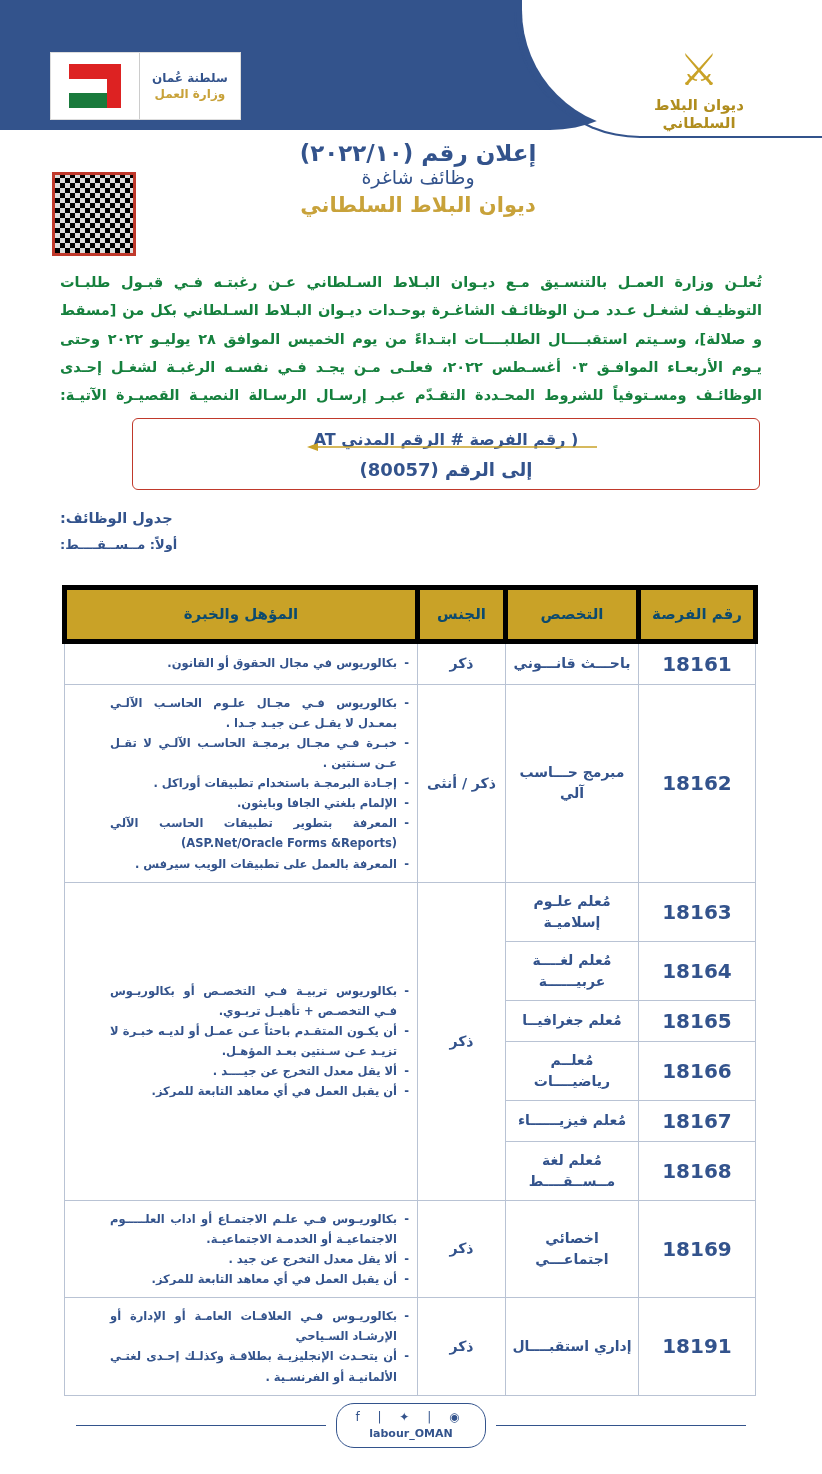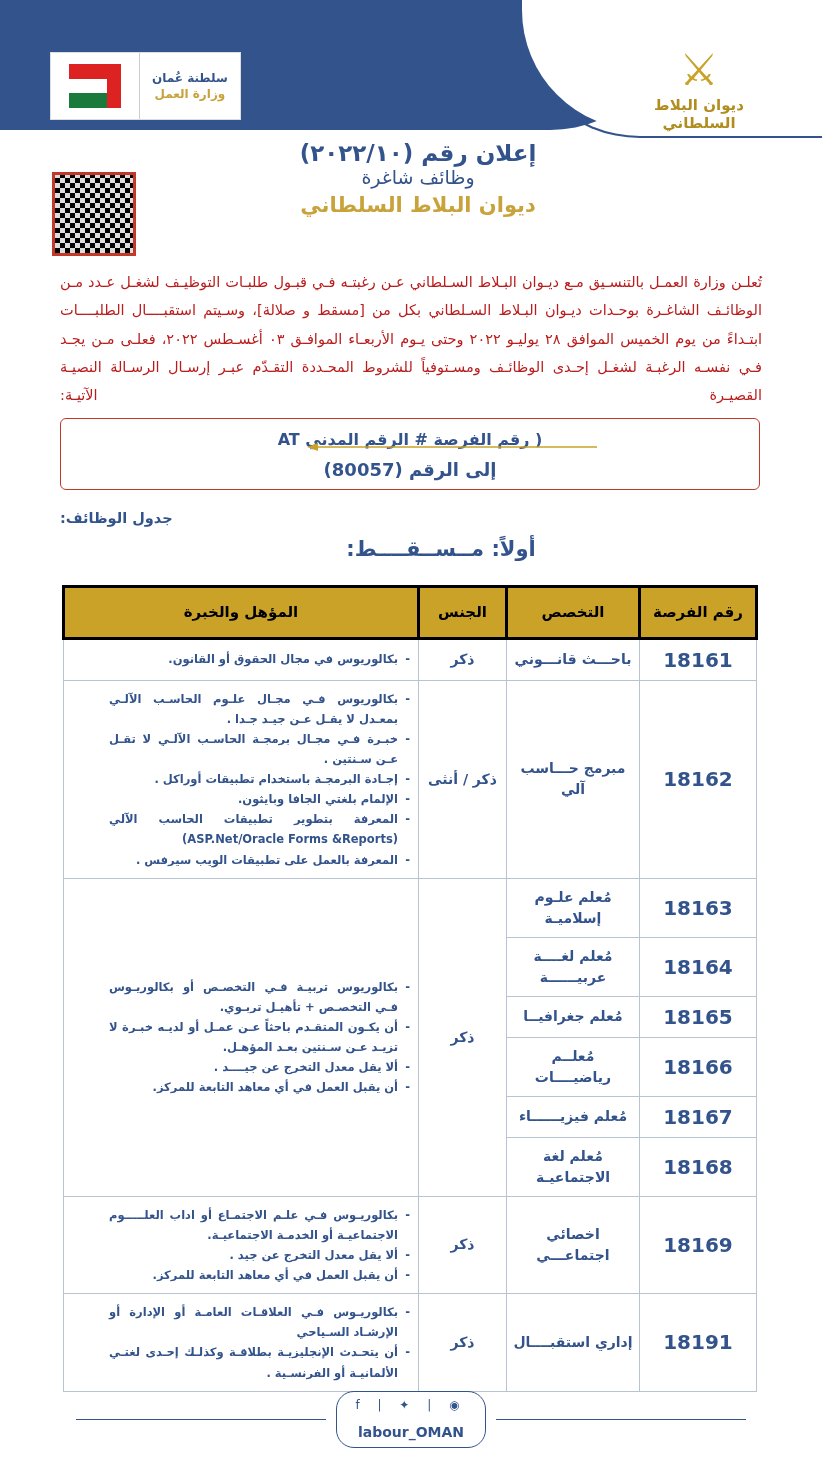--- a/index.html
+++ b/index.html
@@ -181,32 +181,32 @@
   }
 
   
   .intro {
     position: absolute;
     top: 268px;
     right: 60px;
     width: 702px;
     font-size: 14.5px;
     line-height: 1.95;
-    color: #b91c1c;
-    font-weight: normal;
+    color: #15803d;
+    font-weight: bold;
     text-align: justify;
     text-align-last: justify;
   }
 
   
   .sms-box {
     position: absolute;
     top: 418px;
     right: 62px;
-    width: 700px;
+    width: 628px;
     height: 72px;
     border: 1.5px solid #c0392b;
     border-radius: 6px;
     text-align: center;
     padding-top: 11px;
   }
   .sms-line1 {
     font-size: 16px;
     font-weight: bold;
     color: #33538c;
@@ -236,44 +236,44 @@
     text-align: left;
     font-size: 14.5px;
     color: #33538c;
     font-weight: bold;
   }
   .tbl-first {
     position: absolute;
     top: 537px;
     right: 0;
     width: 762px;
-    text-align: center;
-    font-size: 21px;
+    text-align: left;
+    font-size: 13px;
     color: #33538c;
     font-weight: bold;
     letter-spacing: 2px;
     margin-left: 8px;
   }
 
   
   table.jobs {
     position: absolute;
     top: 585px;
     right: 64px;
     width: 696px;
     border-collapse: collapse;
     table-layout: fixed;
   }
   table.jobs th {
     background: #c9a227;
-    color: #000000;
+    color: #0c4a6e;
     font-size: 15px;
     font-weight: bold;
     padding: 13px 4px;
-    border: 3px solid #000000;
+    border: 5px solid #000000;
   }
   table.jobs td {
     border: 1px solid #b9c3d4;
     vertical-align: middle;
     padding: 8px 6px;
   }
   .c-opp {
     width: 117px;
     text-align: center;
     font-size: 20px;
@@ -343,22 +343,22 @@
     margin: 0 10px;
     min-width: 118px;
   }
   .foot-icons {
     font-size: 12px;
     color: #33538c;
     letter-spacing: 7px;
     direction: ltr;
   }
   .foot-handle {
-    margin-top: 12px;
-    font-size: 14px;
+    margin-top: 3px;
+    font-size: 11px;
     color: #33538c;
     direction: ltr;
     font-weight: bold;
   }
 </style>
 </head>
 <body>
 
 <div class="header-wrap">
   <div class="header-blue-curve"></div>
@@ -469,21 +469,21 @@
     <tr>
       <td class="c-opp">18166</td>
       <td class="c-spec">مُعلــم رياضيــــات</td>
     </tr>
     <tr>
       <td class="c-opp">18167</td>
       <td class="c-spec">مُعلم فيزيــــــاء</td>
     </tr>
     <tr>
       <td class="c-opp">18168</td>
-      <td class="c-spec">مُعلم لغة الاجتماعيـة</td>
+      <td class="c-spec">مُعلم لغة مــســقــــط</td>
     </tr>
 
     <tr>
       <td class="c-opp">18169</td>
       <td class="c-spec">اخصائي اجتماعـــي</td>
       <td class="c-gender">ذكر</td>
       <td class="c-qual">
         <ul>
           <li>بكالوريـوس فـي علـم الاجتمـاع أو اداب العلـــــوم الاجتماعيـة أو الخدمـة الاجتماعيـة.</li>
           <li>ألا يقل معدل التخرج عن جيد .</li>

